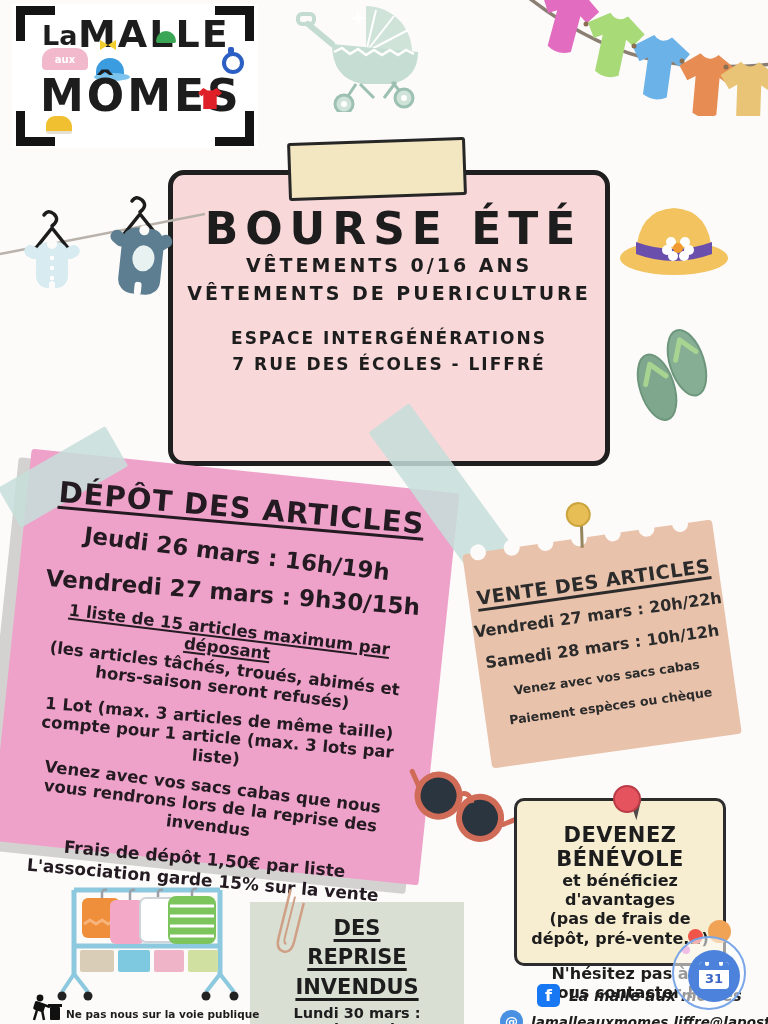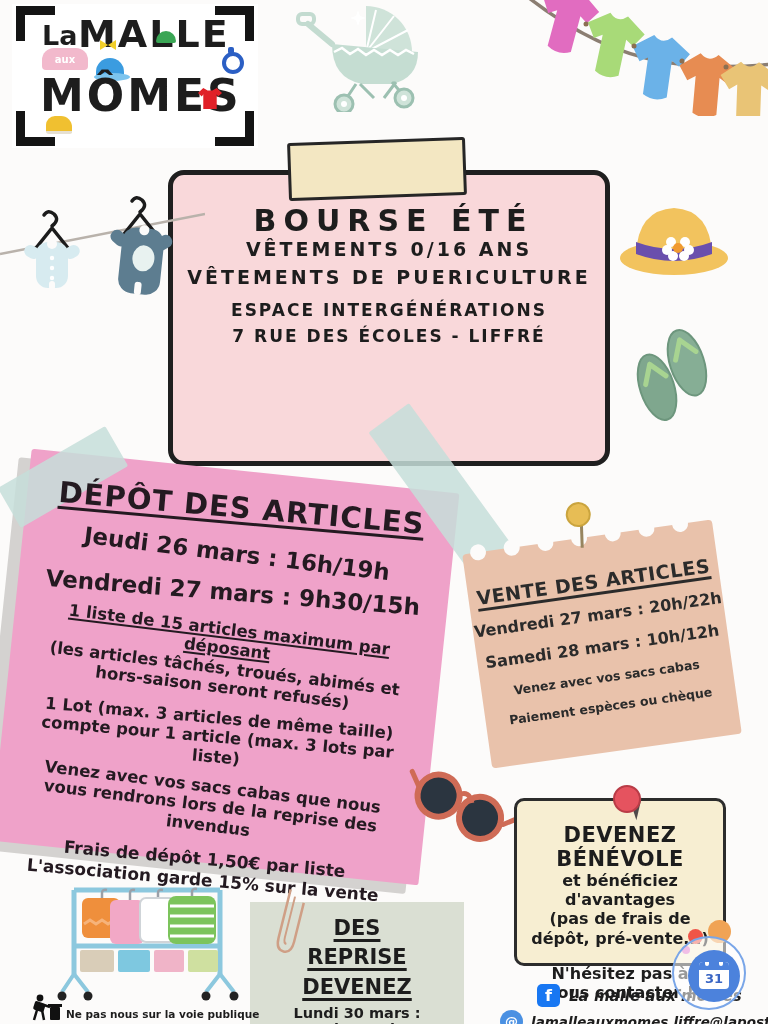--- a/index.html
+++ b/index.html
@@ -33,21 +33,21 @@
   .lg-cap .cap-brim{position:absolute;left:0;top:15px;width:36px;height:8px;background:#7cc4ee;border-radius:50%;}
   .lg-paci{position:absolute;left:210px;top:48px;width:14px;height:14px;border:4px solid #2b5fc4;border-radius:50%;}
   .lg-paci:after{content:"";position:absolute;left:2px;top:-9px;width:6px;height:7px;background:#2b5fc4;border-radius:2px;}
   .lg-tee{position:absolute;left:186px;top:84px;width:24px;height:21px;background:#e02028;
           clip-path:polygon(22% 0,40% 12%,60% 12%,78% 0,100% 24%,84% 40%,78% 30%,78% 100%,22% 100%,22% 30%,16% 40%,0 24%);}
   .lg-shoe{position:absolute;left:34px;top:112px;width:26px;height:15px;background:#f0c030;border-radius:9px 11px 2px 3px;border-bottom:3px solid #e6e0d2;}
 
   
   .main-card{left:168px;top:170px;width:442px;height:296px;background:#f9d8da;border:5px solid #1f1f1f;
              border-radius:16px;box-sizing:border-box;padding-top:28px;}
-  .mc-title{font-size:30px;font-weight:800;letter-spacing:7px;margin-left:9px;}
+  .mc-title{font-size:44px;font-weight:800;letter-spacing:7px;margin-left:9px;}
   .mc-sub{font-size:19px;font-weight:800;letter-spacing:3px;}
   .mc-date{font-size:37px;font-weight:800;letter-spacing:2px;margin-top:20px;}
   .mc-small{font-size:17px;font-weight:800;letter-spacing:2px;}
   .tape-main{left:288px;top:140px;width:172px;height:52px;background:#f3e7c2;border:3px solid #262626;
              border-radius:3px;transform:rotate(-2deg);}
 
   
   .depot{left:10px;top:470px;width:430px;height:394px;background:#efa2c9;transform:rotate(6deg);
          box-shadow:-12px 10px 0 #d4d2d0;border-radius:3px;color:#241a21;box-sizing:border-box;
          padding:20px 24px 0 24px;}
@@ -173,21 +173,21 @@
     <circle cx="62" cy="24" r="2.5" fill="#8b6f52"></circle>
     <circle cx="110" cy="46" r="2.5" fill="#8b6f52"></circle>
     <circle cx="158" cy="61" r="2.5" fill="#8b6f52"></circle>
     <circle cx="202" cy="67" r="2.5" fill="#8b6f52"></circle>
   </svg>
 
   <div class="abs main-card ctr">
     <div class="mc-title">BOURSE ÉTÉ</div>
     <div class="mc-sub" style="">VÊTEMENTS 0/16 ANS</div>
     <div class="mc-sub" style="margin-top:6px;">VÊTEMENTS DE PUERICULTURE</div>
-    <div class="mc-small" style="margin-top:12px;">ESPACE INTERGÉNÉRATIONS</div>
+    <div class="mc-small" style="margin-top:24px;">ESPACE INTERGÉNÉRATIONS</div>
     <div class="mc-small" style="margin-top:6px;">7 RUE DES ÉCOLES - LIFFRÉ</div>
   </div>
   <div class="abs tape-main"></div>
 
   <svg class="abs" style="left:0;top:192px;" width="205" height="165" viewBox="0 0 205 165">
     <path d="M0,62 L205,22" stroke="#b9b2ab" stroke-width="2.5"></path>
     <path d="M52,34 q8,-6 2,-12 q-6,-5 -10,1 M36,56 L52,36 L68,56" stroke="#1c1c1c" stroke-width="3.5" fill="none" stroke-linecap="round"></path>
     <rect x="24" y="54" width="16" height="12" rx="6" fill="#d7ebf0" transform="rotate(30 32 60)"></rect>
     <rect x="64" y="54" width="16" height="12" rx="6" fill="#d7ebf0" transform="rotate(-30 72 60)"></rect>
     <rect x="36" y="50" width="32" height="46" rx="12" fill="#d7ebf0"></rect>
@@ -302,21 +302,21 @@
     <rect x="136" y="82" width="30" height="22" rx="2" fill="#cfe0a0"></rect>
   </svg>
 
   <div class="abs reprise ctr">
     <svg style="position:absolute;left:24px;top:-14px;transform:rotate(14deg);" width="30" height="74" viewBox="0 0 30 74">
       <path d="M8,2 L8,52 Q8,64 16,64 Q24,64 24,52 L24,12" stroke="#cf9f86" stroke-width="2.5" fill="none"></path>
       <path d="M14,8 L14,50 Q14,56 17,56" stroke="#cf9f86" stroke-width="2" fill="none"></path>
     </svg>
     <div class="rp-title"><span class="ul">DES</span></div>
     <div class="rp-title"><span class="ul">REPRISE</span></div>
-    <div class="rp-title"><span class="ul">DEVENEZ</span></div>
+    <div class="rp-title"><span class="ul">INVENDUS</span></div>
     <div class="rp-slot">Lundi 30 mars : 16h30/19h</div>
   </div>
 
   <div class="abs fb-row">
     <span class="fb-icon">f</span>
     <span class="fb-label">La malle aux mômes</span>
   </div>
   <div class="abs email-row">
     <span class="em-icon">@</span>
     <span class="em-text">lamalleauxmomes.liffre@laposte.net</span>

